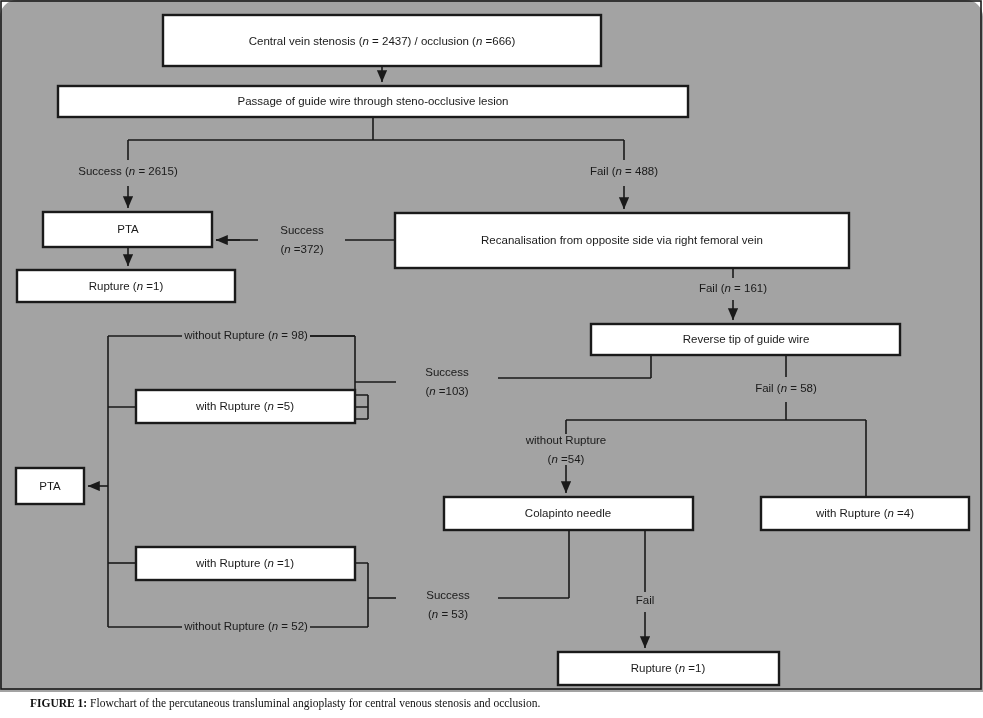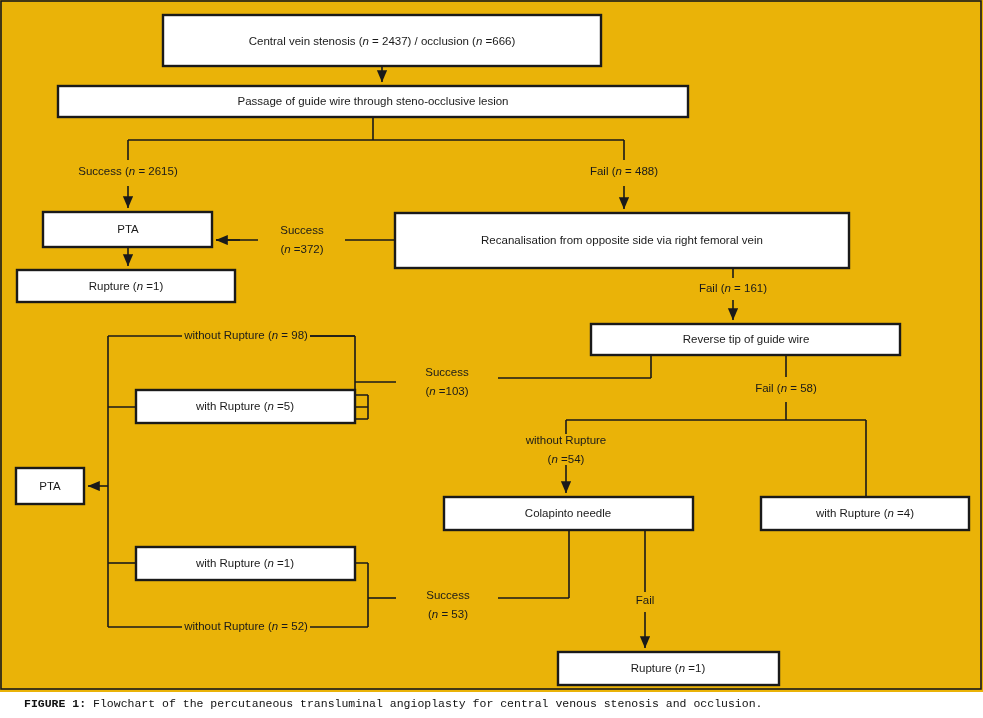--- a/index.html
+++ b/index.html
@@ -10,21 +10,22 @@
   body {
     width: 983px;
     height: 718px;
     font-family: "Liberation Sans", sans-serif;
     overflow: hidden;
   }
   #page {
     position: relative;
     width: 983px;
     height: 718px;
-    background: #eab308;
+    background: #a3a3a3;
+    border-radius: 17px;
   }
   #flow-svg {
     position: absolute;
     left: 0;
     top: 0;
   }
   .node-box {
     fill: #ffffff;
     stroke: #1a1a1a;
     stroke-width: 2.4;
@@ -54,23 +55,23 @@
   .caption-bar {
     position: absolute;
     left: 0;
     top: 692px;
     width: 983px;
     height: 26px;
     background: #ffffff;
   }
   .caption-text {
     position: absolute;
-    left: 8px;
+    left: 14px;
     top: 697px;
-    font-family: Liberation Mono, monospace;
+    font-family: Liberation Serif, serif;
     font-size: 11.5px;
     color: #111111;
     white-space: nowrap;
     padding-left: 16px;
   }
   .caption-text b {
     font-weight: bold;
   }
 </style>
 </head>

